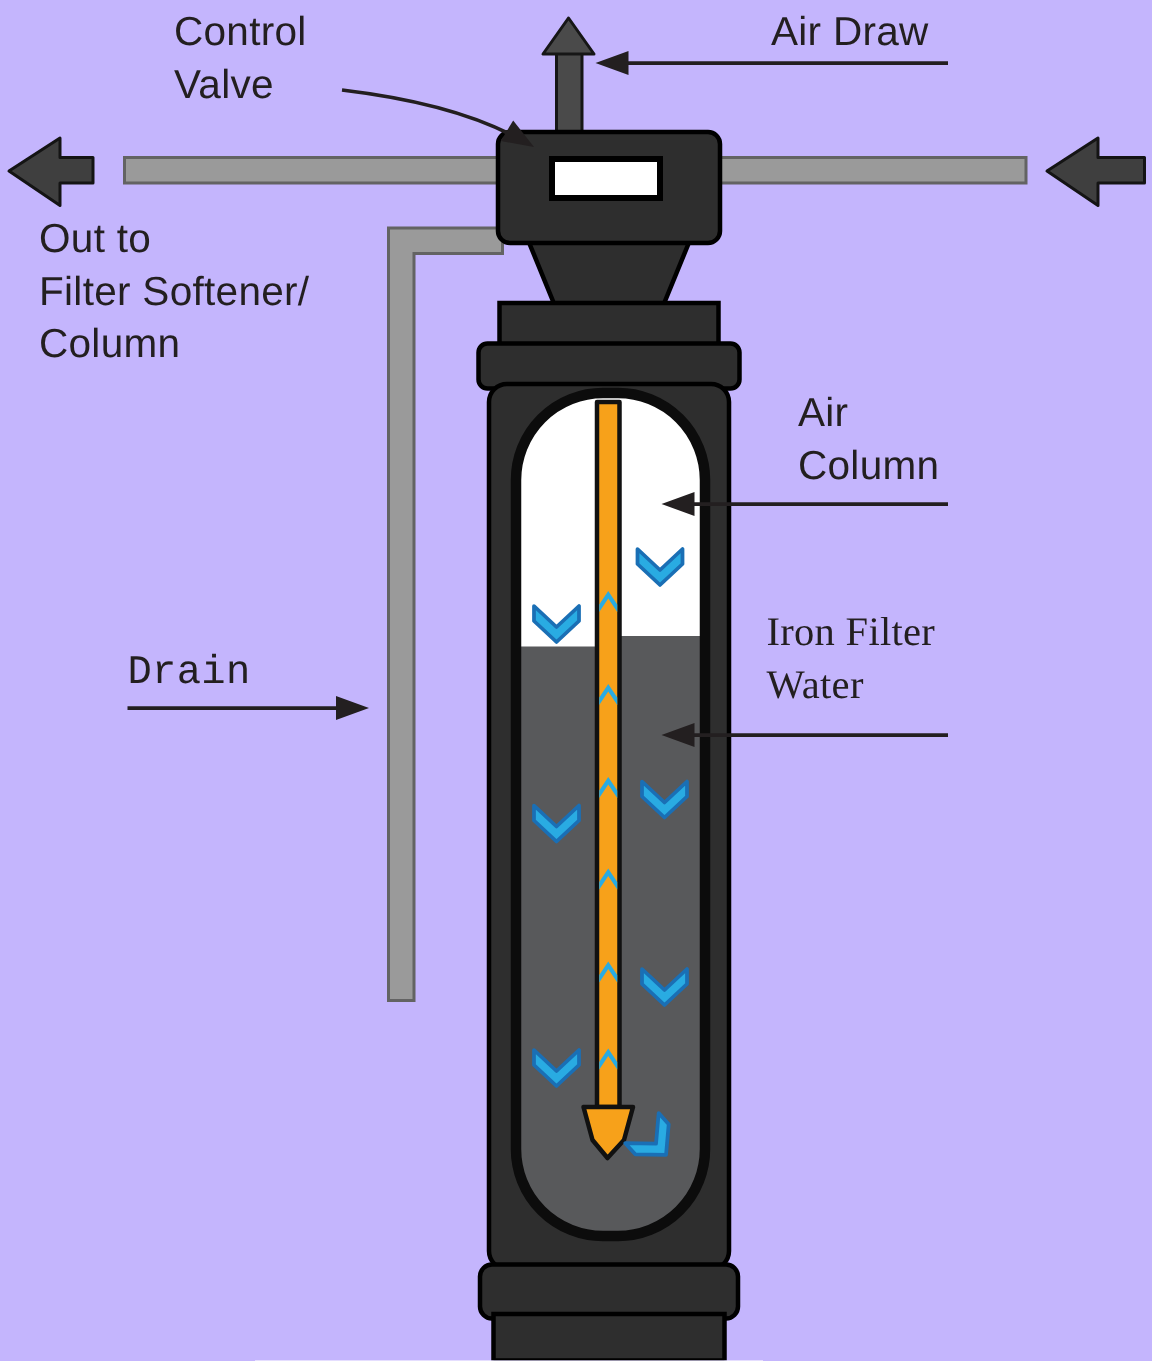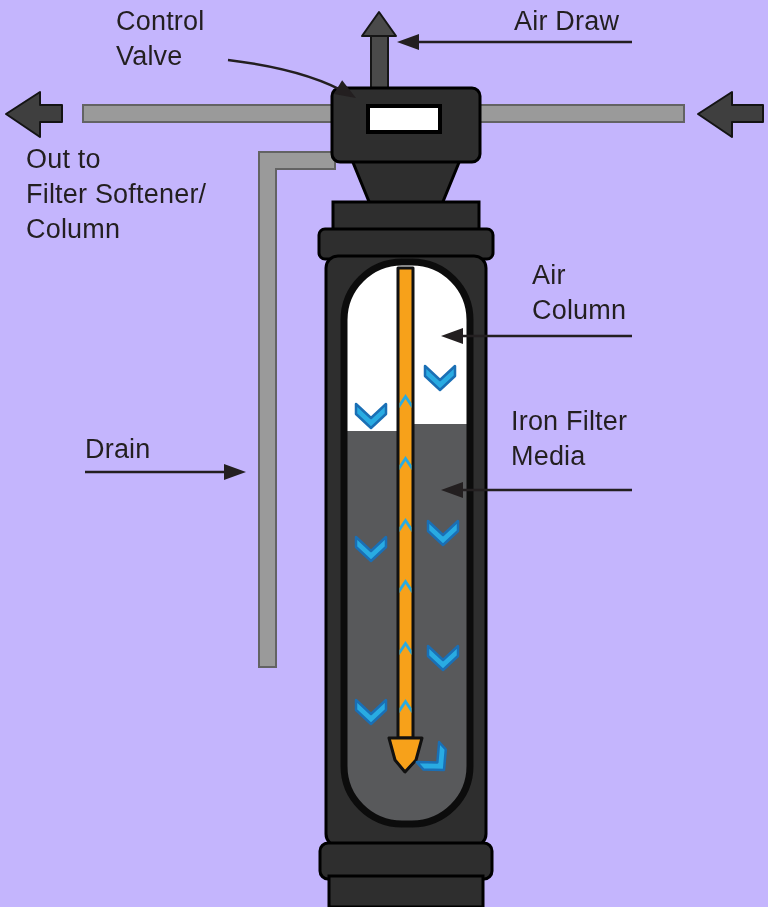--- a/index.html
+++ b/index.html
@@ -144,22 +144,22 @@
     <div>Filter Softener/</div>
     <div>Column</div>
   </div>
 
 
   <div class="label" style="left:532px;top:258px;">
     <div>Air</div>
     <div>Column</div>
   </div>
 
-  <div class="label" style="left:511px;top:404px;">
+  <div class="label" style="left:511px;top:404px;font-family:Liberation Serif, serif;">
     <div>Iron Filter</div>
-    <div>Media</div>
+    <div>Water</div>
   </div>
 
-  <div class="label" style="left:85px;top:432px;">
+  <div class="label" style="left:85px;top:432px;font-family:Liberation Mono, monospace;">
     <div>Drain</div>
   </div>
 
 </div>
 
 </body></html>

